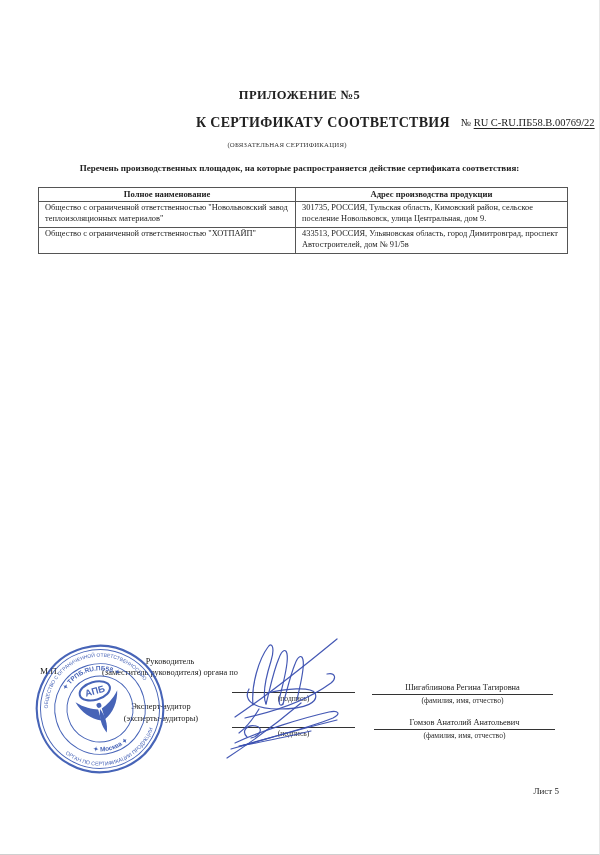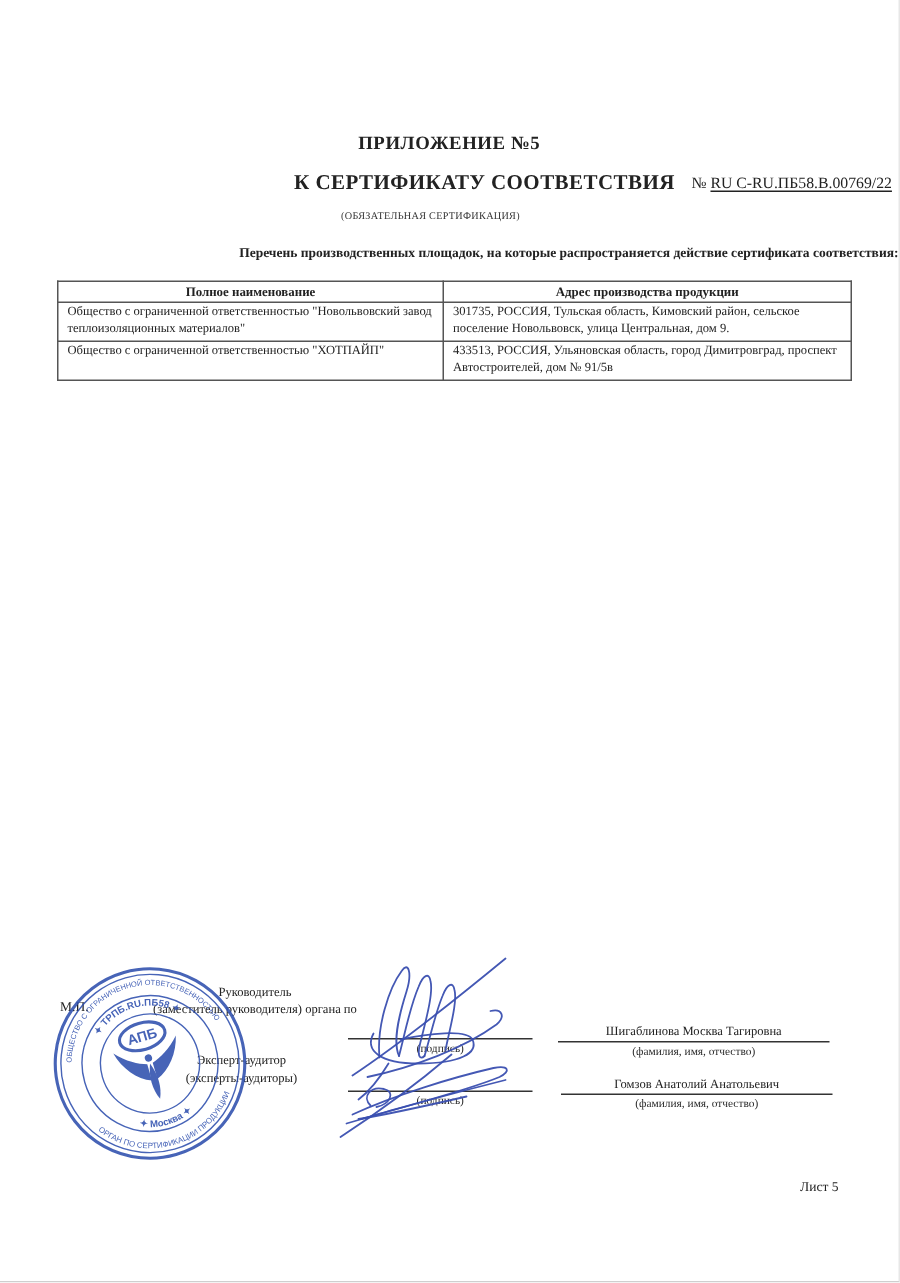--- a/index.html
+++ b/index.html
@@ -21,21 +21,21 @@
   .cert-num {
     position:absolute; top:117px; left:417px; font-size:10.5px;margin-left:44px;
   }
   .cert-num .num-val { text-decoration:underline; text-underline-offset:2px; }
   .cert-type {
     position:absolute; top:141px; left:0; width:574px;
     text-align:center; font-size:6.8px; letter-spacing:.2px; color:#333;
   }
   .intro {
     position:absolute; top:163px; left:0; width:100%;
-    text-align:right; font-weight:bold; font-size:9px;
+    text-align:center; font-weight:bold; font-size:9px;
   }
   table.sites {
     position:absolute; top:187px; left:38px; width:530px;
     border-collapse:collapse; font-size:8.4px; line-height:1.3;
   }
   table.sites th, table.sites td { border:1px solid #555; vertical-align:top; }
   table.sites th { font-weight:bold; text-align:center; padding:1px 4px; font-size:8.6px; }
   table.sites td { padding:1px 6px 2px 6px; }
   table.sites td.c1 { width:257px; }
 
@@ -123,21 +123,21 @@
   <div class="sig-line l1"></div>
   <div class="sig-line l2"></div>
   <div class="sig-line n1"></div>
   <div class="sig-line n2"></div>
 
   <div class="caption cap-s1">(подпись)</div>
   <div class="caption cap-s2">(подпись)</div>
   <div class="caption cap-n1">(фамилия, имя, отчество)</div>
   <div class="caption cap-n2">(фамилия, имя, отчество)</div>
 
-  <div class="person p1">Шигаблинова Москва Тагировна</div>
+  <div class="person p1">Шигаблинова Регина Тагировна</div>
   <div class="person p2">Гомзов Анатолий Анатольевич</div>
 
   <svg class="signatures" viewBox="0 0 160 140">
     <g>
       <path d="M38,80 C36,60 44,34 53,22 C57,16 60,23 56,36 C50,55 47,70 51,79"></path>
       <path d="M51,79 C55,64 58,47 64,33 C67,25 71,23 72,29 C74,37 69,55 65,71 C63,79 65,82 68,79"></path>
       <path d="M68,79 C72,66 75,51 80,39 C83,31 87,29 88,35 C90,43 85,60 82,75"></path>
       <path d="M20,92 C50,72 88,42 122,14"></path>
       <path d="M30,93 C62,86 94,74 116,58 C122,53 120,47 112,49"></path>
       <path d="M34,64 C28,75 38,84 64,84 C92,84 104,77 100,68 C96,61 70,64 52,68"></path>

